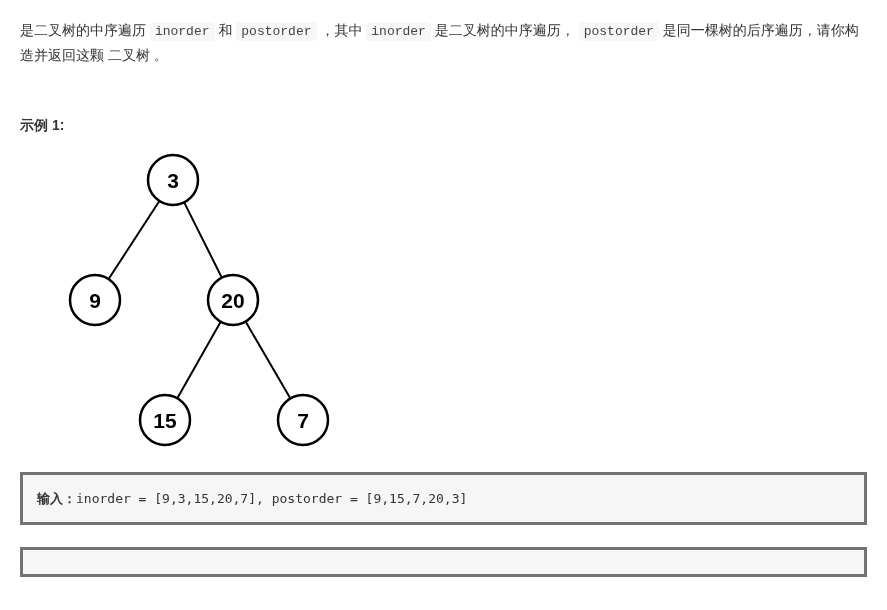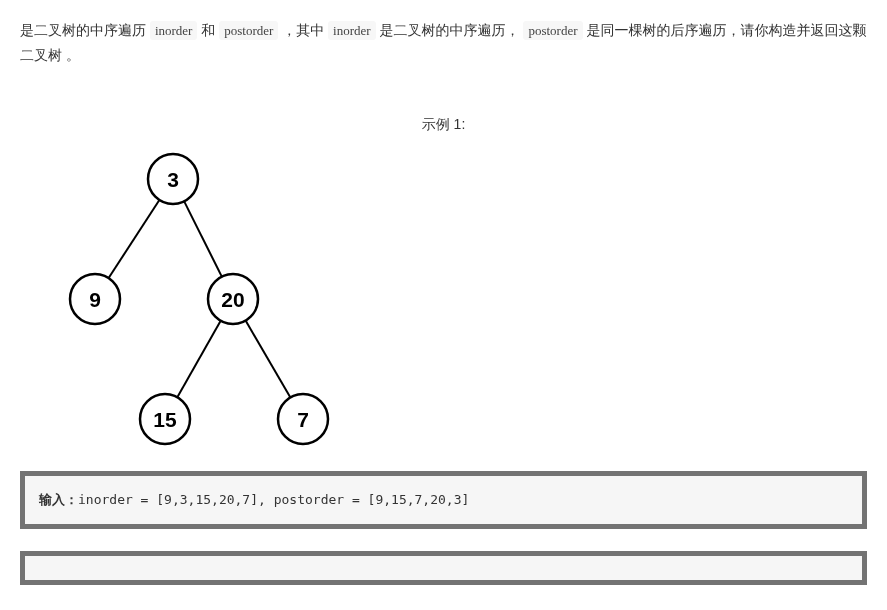--- a/index.html
+++ b/index.html
@@ -14,39 +14,38 @@
       background: #fff;
       padding: 18px 20px;
       width: 887px;
       position: relative;
     }
     .description {
       line-height: 1.8;
       margin-bottom: 48px;
     }
     .description code {
-      font-family: Liberation Serif, serif;
+      font-family: Liberation Mono, monospace;
       background: #f7f7f7;
       padding: 2px 5px;
       border-radius: 3px;
       color: #444;
       font-size: 13px;
     }
     .example-title {
-      font-weight: normal;
+      font-weight: bold;
       margin-bottom: 10px;
       font-size: 14px;
-      text-align: center;
     }
     .tree-container {
       margin: 4px 0 14px 20px;
     }
     .code-block {
       background: #f6f6f6;
-      border: 5px solid #737373;
+      border: 3px solid #737373;
       padding: 12px 14px;
       font-family: Consolas, Monaco, monospace;
       font-size: 13px;
       line-height: 1.8;
       color: #333;
       margin-bottom: 22px;
     }
     .code-block .label {
       font-weight: bold;
     }

